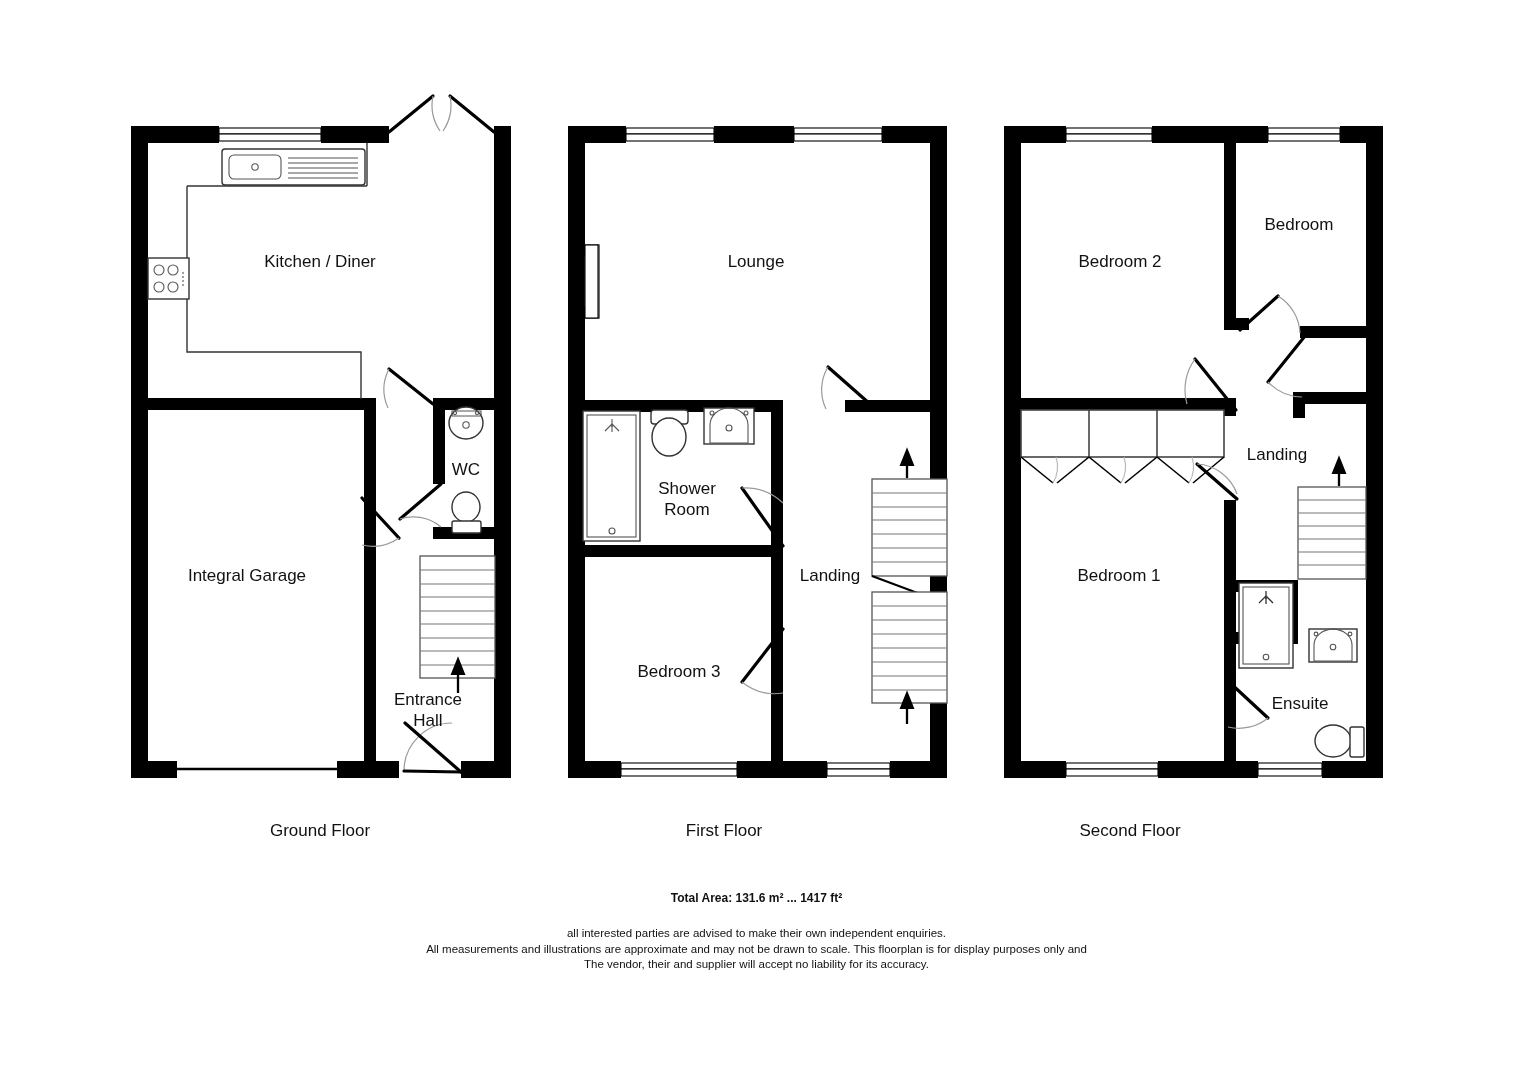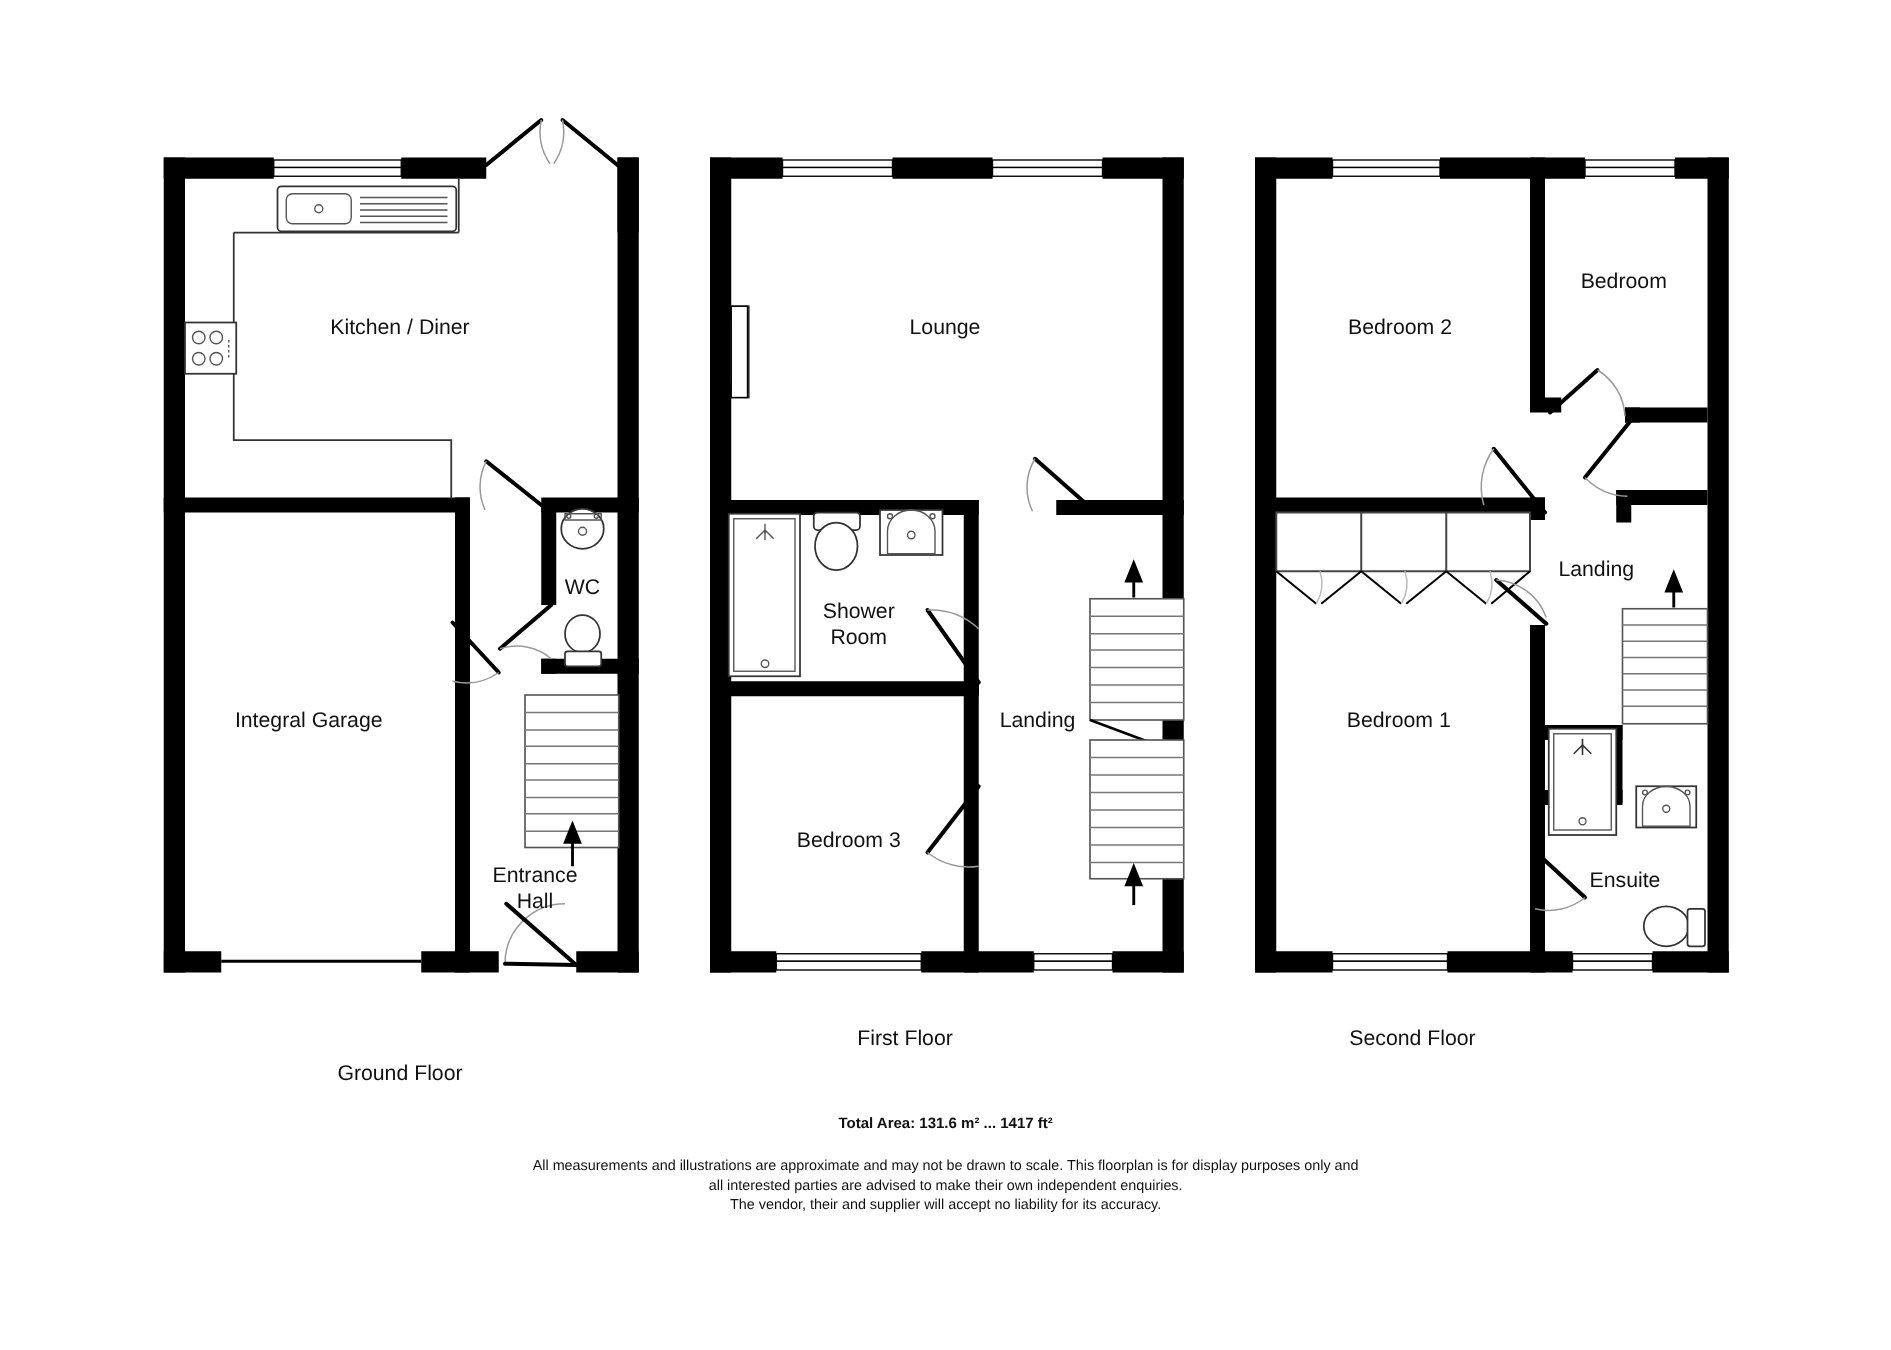--- a/index.html
+++ b/index.html
@@ -26,21 +26,21 @@
     position: absolute;
     top: 0; left: 0;
   }
   .floor-caption {
     position: absolute;
     text-align: center;
     font-size: 17px;
     color: #111;
     white-space: nowrap;
   }
-  #caption-ground { left: 190px; top: 821px; width: 260px; margin-top: 28px; }
+  #caption-ground { left: 190px; top: 821px; width: 260px; }
   #caption-first  { left: 594px; top: 821px; width: 260px; }
   #caption-second { left: 1000px; top: 821px; width: 260px; }
 
   #total-area {
     position: absolute;
     left: 0; top: 891px;
     width: 1513px;
     text-align: center;
     font-size: 12px;
     font-weight: bold;
@@ -466,18 +466,18 @@
     <text class="room-label" x="1300" y="705">Ensuite</text>
   </svg>
 
   <div class="floor-caption" id="caption-ground">Ground Floor</div>
   <div class="floor-caption" id="caption-first">First Floor</div>
   <div class="floor-caption" id="caption-second">Second Floor</div>
 
   <div id="total-area">Total Area: 131.6 m² ... 1417 ft²</div>
 
   <div id="disclaimer">
+    <span class="disc-line">all interested parties are advised to make their own independent enquiries.</span>
     <span class="disc-line">All measurements and illustrations are approximate and may not be drawn to scale. This floorplan is for display purposes only and</span>
-    <span class="disc-line">all interested parties are advised to make their own independent enquiries.</span>
     <span class="disc-line">The vendor, their and supplier will accept no liability for its accuracy.</span>
   </div>
 
 </div>
 
 </body></html>

